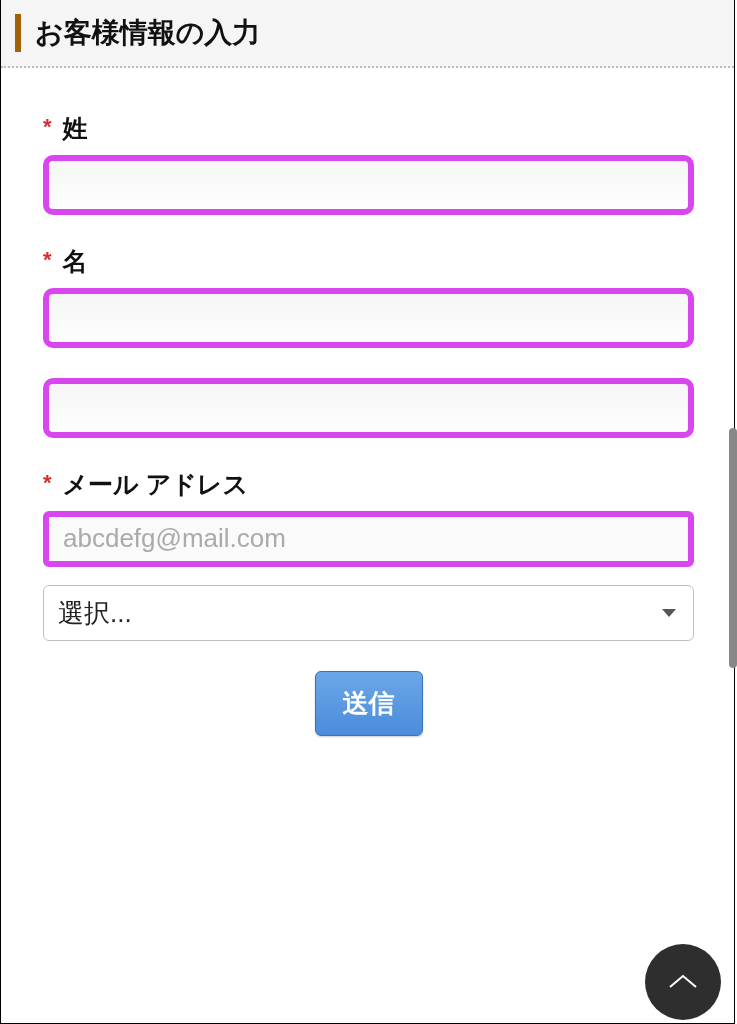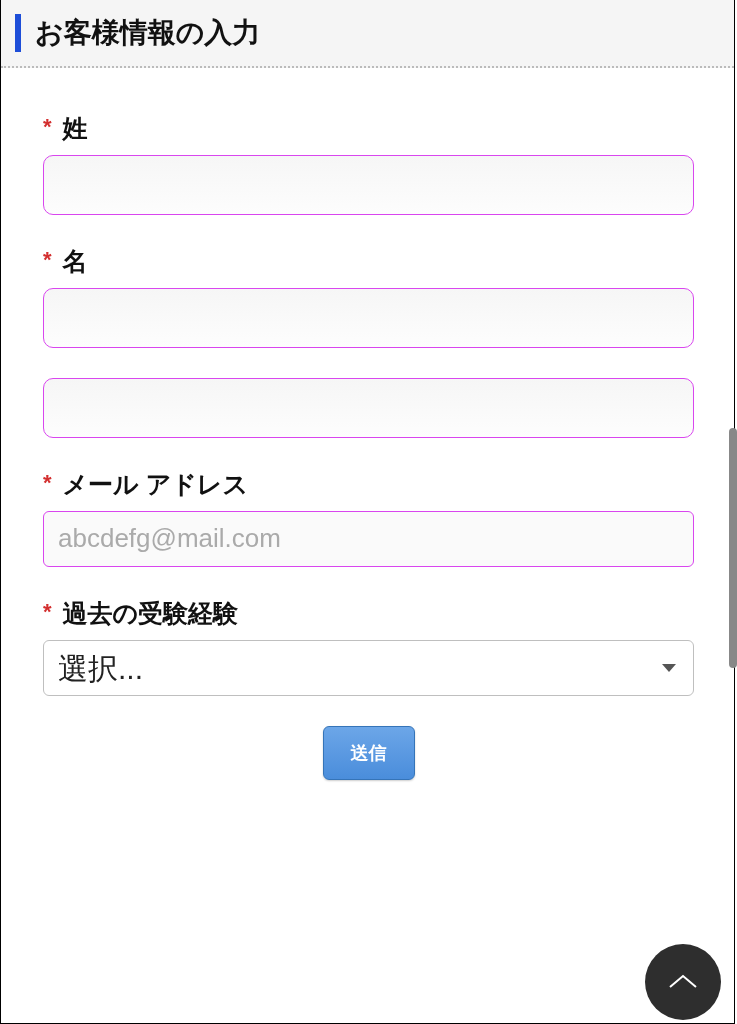--- a/index.html
+++ b/index.html
@@ -22,57 +22,57 @@
       margin: 0 2px 0 0;
       height: 100%;
       position: relative;
     }
     .header {
       background: #f5f5f5;
       border-bottom: 2px dotted #bbb;
       padding: 14px 12px 14px 14px;
     }
     .header-inner {
-      border-left: 6px solid #1d4ed8;
+      border-left: 6px solid #a16207;
       padding-left: 14px;
     }
     .header-title {
       font-size: 28px;
       font-weight: 700;
       color: #111;
     }
     .form-area {
       padding: 44px 40px 0 42px;
     }
     .form-row {
       margin-bottom: 30px;
     }
     .form-row.tight {
-      margin-bottom: 30px;
+      margin-bottom: 18px;
     }
     .form-label {
       display: block;
       margin-bottom: 10px;
       font-size: 25px;
       font-weight: 700;
       color: #111;
     }
     .req {
       color: #d32f2f;
       font-weight: 700;
       margin-right: 4px;
       font-size: 22px;
       vertical-align: top;
       display: inline-block;
       line-height: 1.4;
     }
     .text-input, .email-input {
       width: 100%;
       height: 60px;
-      border: 1px solid #d946ef;
+      border: 6px solid #d946ef;
       border-radius: 10px;
       background: linear-gradient(#f6f6f6, #fdfdfd);
       font-size: 24px;
       padding: 0 14px;
       color: #6d28d9;
     }
     .email-input {
       border-radius: 6px;
       height: 56px;
       background: #fafafa;
@@ -84,21 +84,21 @@
     .select-wrap {
       position: relative;
       width: 100%;
     }
     .select-input {
       width: 100%;
       height: 56px;
       border: 1px solid #bfbfbf;
       border-radius: 6px;
       background: #fff;
-      font-size: 30px;
+      font-size: 26px;
       padding: 0 44px 0 14px;
       color: #222;
       appearance: none;
       -webkit-appearance: none;
       cursor: pointer;
     }
     .select-caret {
       position: absolute;
       right: 18px;
       top: 50%;
@@ -112,21 +112,21 @@
     }
     .submit-row {
       text-align: center;
       margin-top: 10px;
     }
     .submit-btn {
       display: inline-block;
       background: linear-gradient(#6ca6e8, #4a8ddb);
       border: 1px solid #3574b8;
       color: #fff;
-      font-size: 18px;
+      font-size: 26px;
       font-weight: 700;
       padding: 14px 27px;
       border-radius: 6px;
       cursor: pointer;
       box-shadow: 0 1px 2px rgba(0,0,0,0.2);
     }
     .scroll-top {
       position: absolute;
       right: 16px;
       bottom: 4px;
@@ -187,24 +187,20 @@
 
     <div class="form-row tight">
       <label class="form-label">
         <span class="req">*</span>
         <span>メール アドレス</span>
       </label>
       <input type="email" class="email-input" placeholder="abcdefg@mail.com" style="">
     </div>
 
     <div class="form-row">
-      <label class="form-label">
-        <span class="req">*</span>
-        <span>過去の受験経験</span>
-      </label>
       <div class="select-wrap">
         <select class="select-input">
           <option>選択...</option>
         </select>
         <span class="select-caret"></span>
       </div>
     </div>
 
     <div class="submit-row">
       <button type="submit" class="submit-btn">送信</button>

